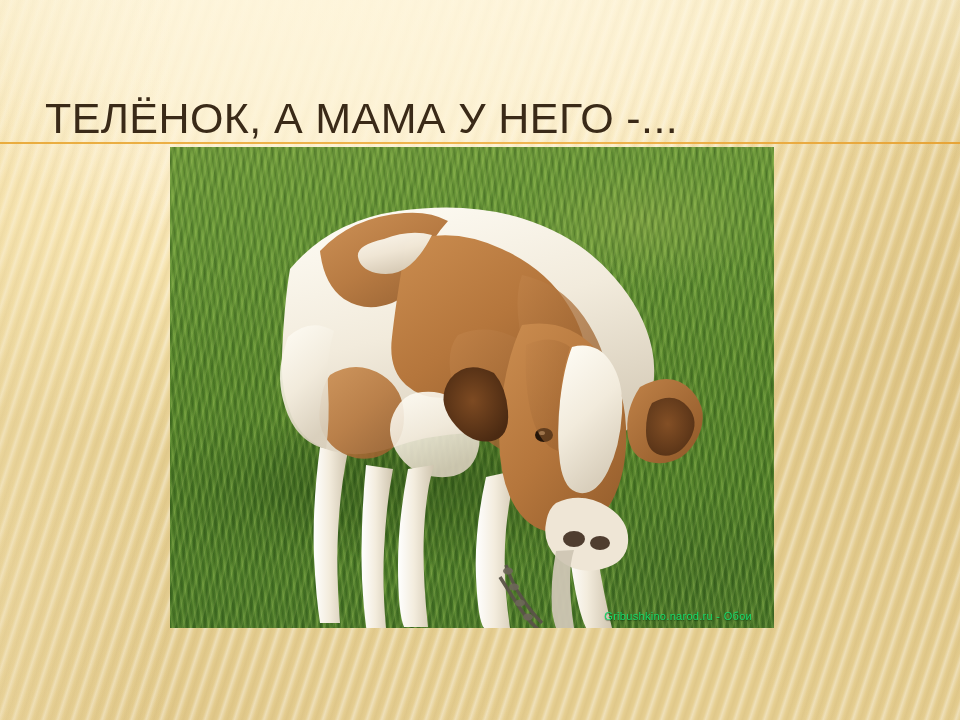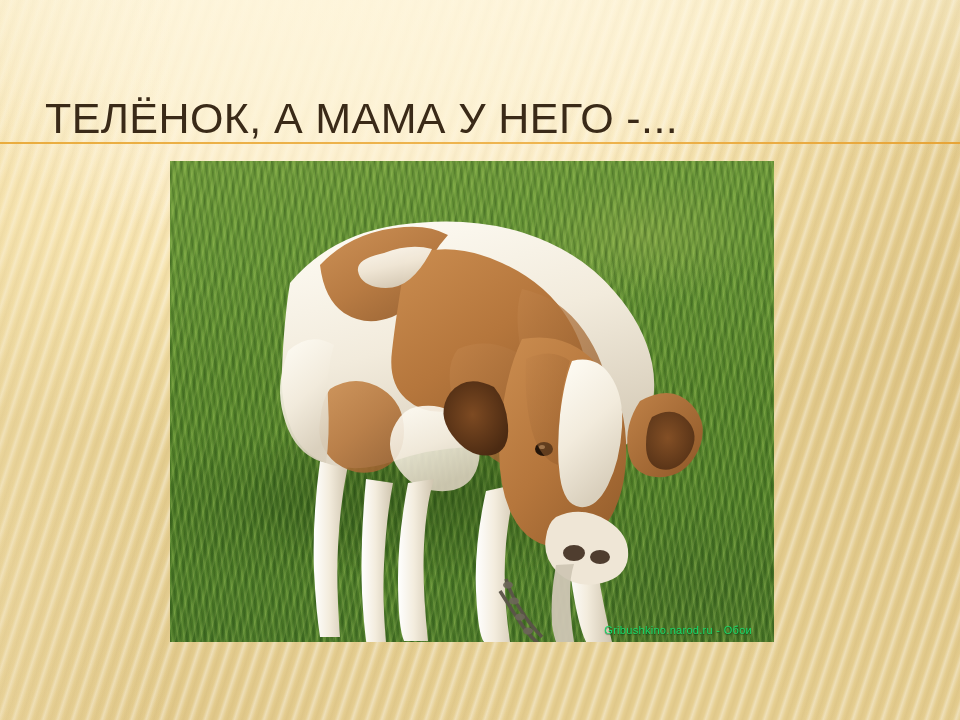--- a/index.html
+++ b/index.html
@@ -119,21 +119,21 @@
     width: 960px;
     height: 2px;
     background: linear-gradient(90deg, #e9a938 0%, #eeb24a 55%, #e7a233 100%);
     opacity: .95;
   }
 
   
   .photo {
     position: absolute;
     left: 170px;
-    top: 161px;
+    top: 147px;
     width: 604px;
     height: 481px;
     overflow: hidden;
     background: #4e7a2c;
   }
   .grass {
     position: absolute;
     inset: 0;
     background:
       radial-gradient(ellipse 180px 90px at 78% 16%, rgba(150,175,80,0.50) 0%, rgba(150,175,80,0) 70%),

